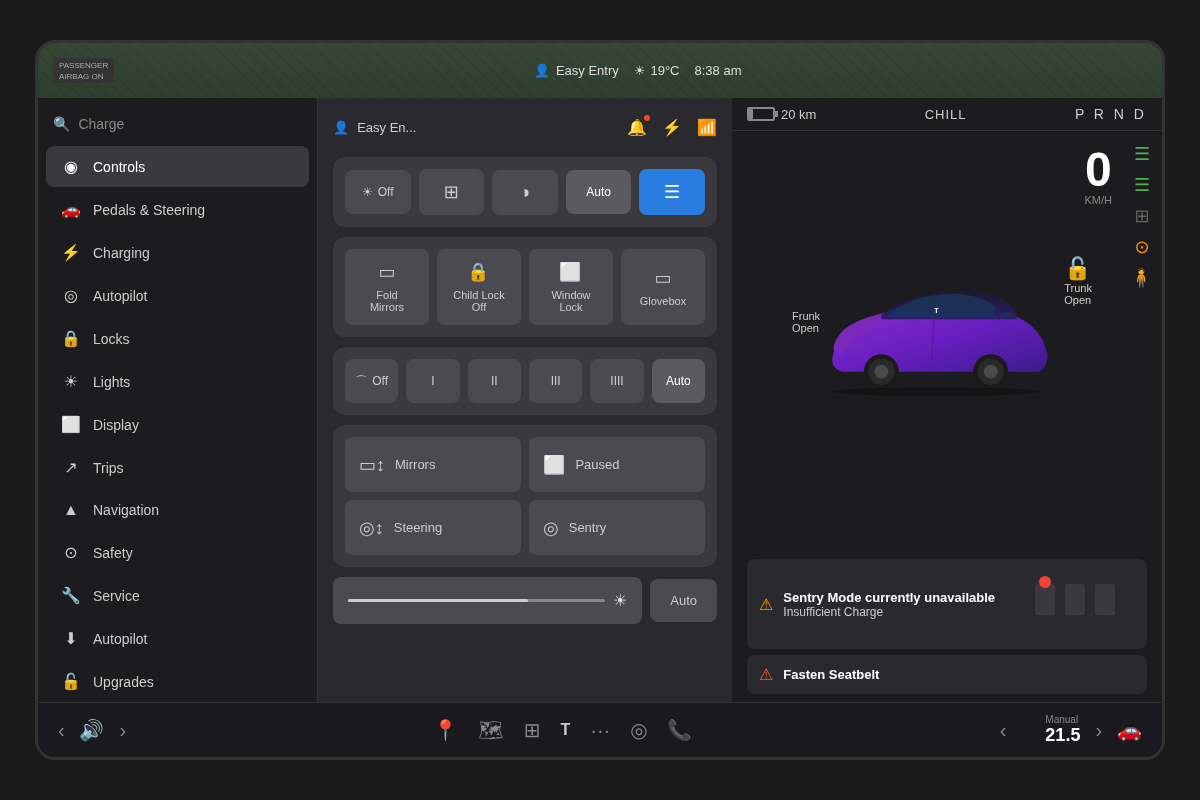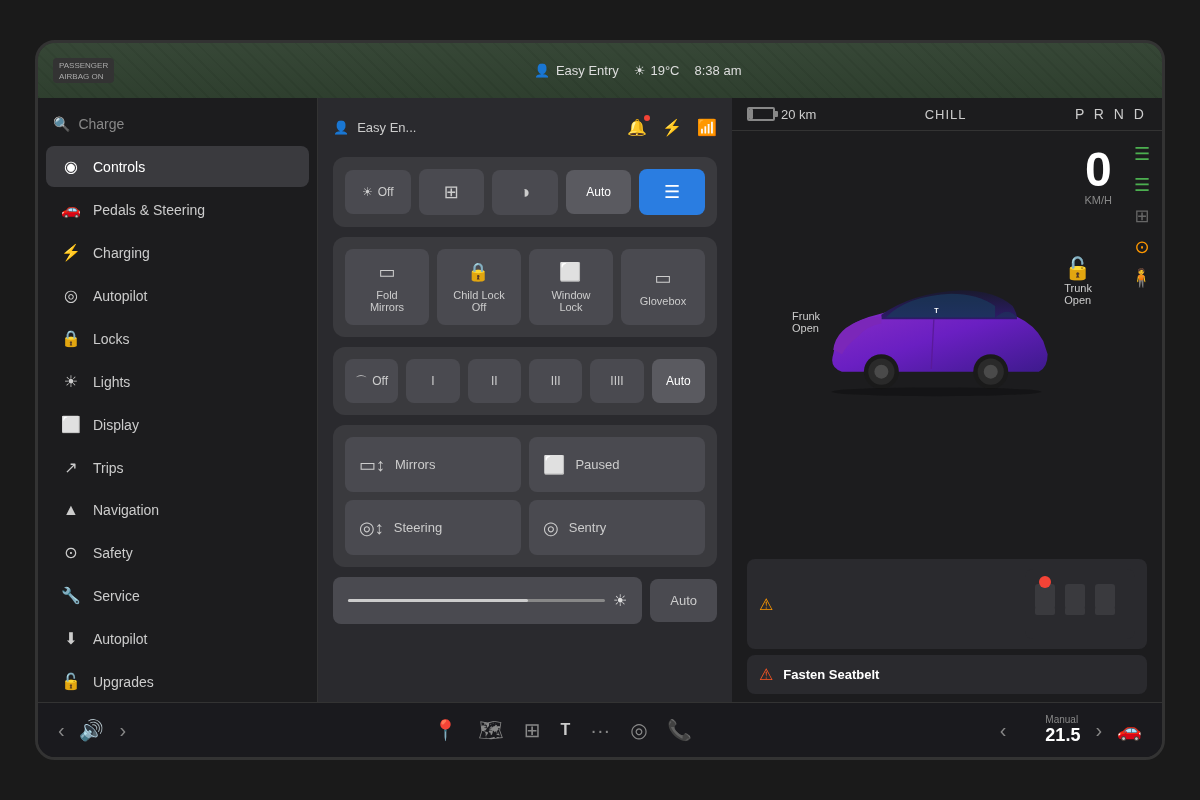--- a/index.html
+++ b/index.html
@@ -731,20 +731,24 @@
           <span class="indicator-icon ind-gray">⊞</span>
           <span class="indicator-icon ind-orange">⊙</span>
           <span class="indicator-icon ind-red">🧍</span>
         </div>
       </div>
 
       <div class="alerts-area">
         <div class="alert-card">
           <div style="display:flex; align-items:center; gap:10px; flex:1;">
             <span class="alert-icon sentry-warning">⚠</span>
+            <div class="alert-text">
+              <strong>Sentry Mode currently unavailable</strong>
+              <span>Insufficient Charge</span>
+            </div>
           </div>
           <div class="seats-preview">
 
             <svg width="100" height="60" viewBox="0 0 100 60">
               <rect x="5" y="10" width="20" height="25" rx="3" fill="#3a3a3e"></rect>
               <rect x="5" y="33" width="20" height="8" rx="2" fill="#3a3a3e"></rect>
               <circle cx="15" cy="8" r="6" fill="#f44336"></circle>
               <rect x="35" y="10" width="20" height="25" rx="3" fill="#3a3a3e"></rect>
               <rect x="35" y="33" width="20" height="8" rx="2" fill="#3a3a3e"></rect>
               <rect x="65" y="10" width="20" height="25" rx="3" fill="#3a3a3e"></rect>

